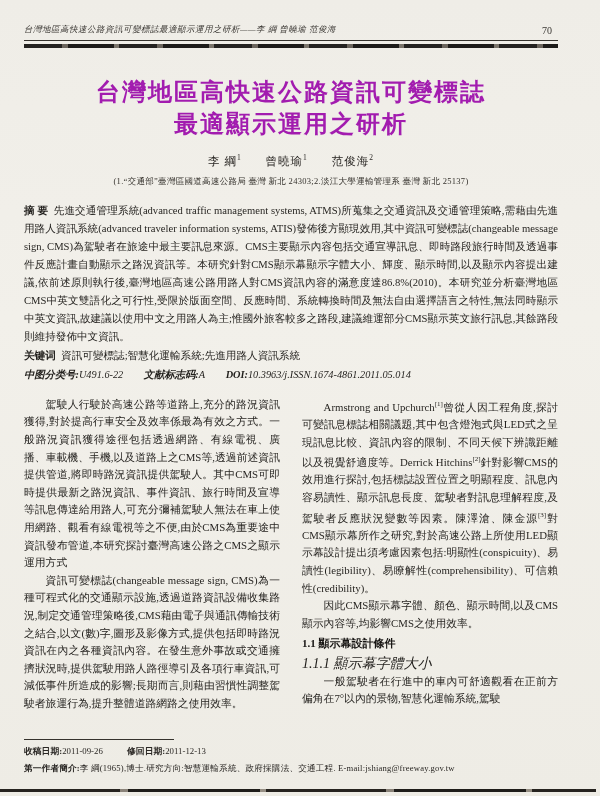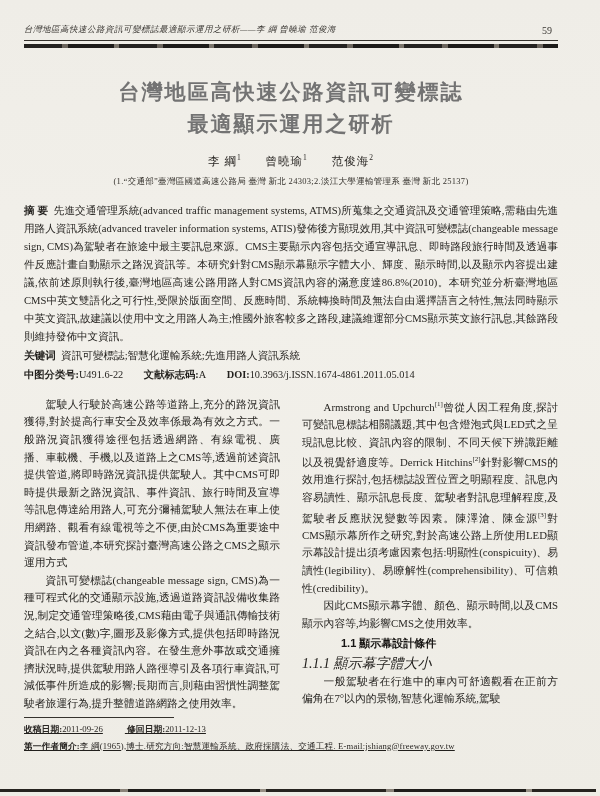--- a/index.html
+++ b/index.html
@@ -22,74 +22,74 @@
     height: 4px; margin-top: 3px;
     background: repeating-linear-gradient(90deg,
       #242220 0px, #242220 38px, #6b655d 38px, #6b655d 44px,
       #1d1b19 44px, #1d1b19 90px, #7a746b 90px, #7a746b 95px);
   }
 
   
   .title-block { text-align: center; margin-top: 28px; }
   .main-title {
     font-family: "Liberation Sans", "DejaVu Sans", sans-serif;
-    font-weight: 900; font-size: 21px; line-height: 32px;
-    letter-spacing: 2px; color: #737373;
+    font-weight: 900; font-size: 24px; line-height: 32px;
+    letter-spacing: 2px; color: #a21caf;
   }
   .authors { margin-top: 13px; font-size: 11.5px; letter-spacing: 1px; color: #2a2724; }
   .authors .au { margin: 0 10px; }
   .authors sup { font-size: 7.5px; }
   .affiliation { margin-top: 7px; font-size: 8.5px; color: #35322d; letter-spacing: 0.3px; }
 
   
   .abstract { margin-top: 14px; font-size: 10.6px; line-height: 18px; text-align: justify; }
   .b { font-weight: bold; }
   .kw-line { margin-top: 1px; font-size: 10.6px; line-height: 18px; }
-  .clc-line { margin-top: 1px; font-size: 10.3px; line-height: 18px; }
+  .clc-line { margin-top: 1px; font-size: 10.3px; line-height: 18px; font-style: italic; }
   .clc-line .seg { margin-right: 18px; }
 
   
   .columns { display: flex; gap: 22px; margin-top: 12px; }
   .col { width: 50%; font-size: 10.8px; line-height: 17.6px; text-align: justify; }
   .col p { text-indent: 2em; }
   .col p + p { margin-top: 0; }
   .sec-h1 {
     font-family: "Liberation Sans", "DejaVu Sans", sans-serif;
     font-weight: bold; font-size: 12.5px; margin: 2px 0 8px 0; color: #171513;
   }
   .sec-h1 .no { margin-right: 14px; }
   .sec-h2 {
-    font-family: Liberation Sans, sans-serif;
-    font-weight: bold; font-size: 11px; margin-top: 3px; color: #171513; margin-left: 39px;
+    font-family: Liberation Serif, serif;
+    font-weight: bold; font-size: 11px; margin-top: 3px; color: #171513;
   }
   .sec-h3 { font-style: italic; font-size: 14px; margin-top: 2px; color: #211f1c; }
   sup.ref { font-size: 7px; }
 
   
-  .footnote { margin-top: 4px; text-decoration: underline; }
+  .footnote { margin-top: 26px; }
   .fn-rule { width: 150px; height: 1px; background: #35322d; margin-bottom: 6px; }
   .fn-dates { font-size: 8.8px; color: #2a2724; }
   .fn-dates .seg { margin-right: 22px; }
   .fn-bio { margin-top: 5px; font-size: 8.6px; color: #2a2724; letter-spacing: 0.2px; }
 
   .bottom-edge {
     position: absolute; left: 0; right: 4px; bottom: 4px; height: 3px;
     background: repeating-linear-gradient(90deg,
       #26231f 0px, #26231f 120px, #8a8379 120px, #8a8379 128px,
       #1f1d1a 128px, #1f1d1a 260px, #968f84 260px, #968f84 266px);
   }
 </style>
 </head>
 <body>
 
 <div class="page">
 
   <div class="running-head">
     <span class="running-title">台灣地區高快速公路資訊可變標誌最適顯示運用之研析——李 綱 曾曉瑜 范俊海</span>
-    <span class="page-num">59</span>
+    <span class="page-num">70</span>
   </div>
   <div class="rule-thin"></div>
   <div class="rule-thick"></div>
 
   <div class="title-block">
     <div class="main-title">
       <div>台灣地區高快速公路資訊可變標誌</div>
       <div>最適顯示運用之研析</div>
     </div>
     <div class="authors">

